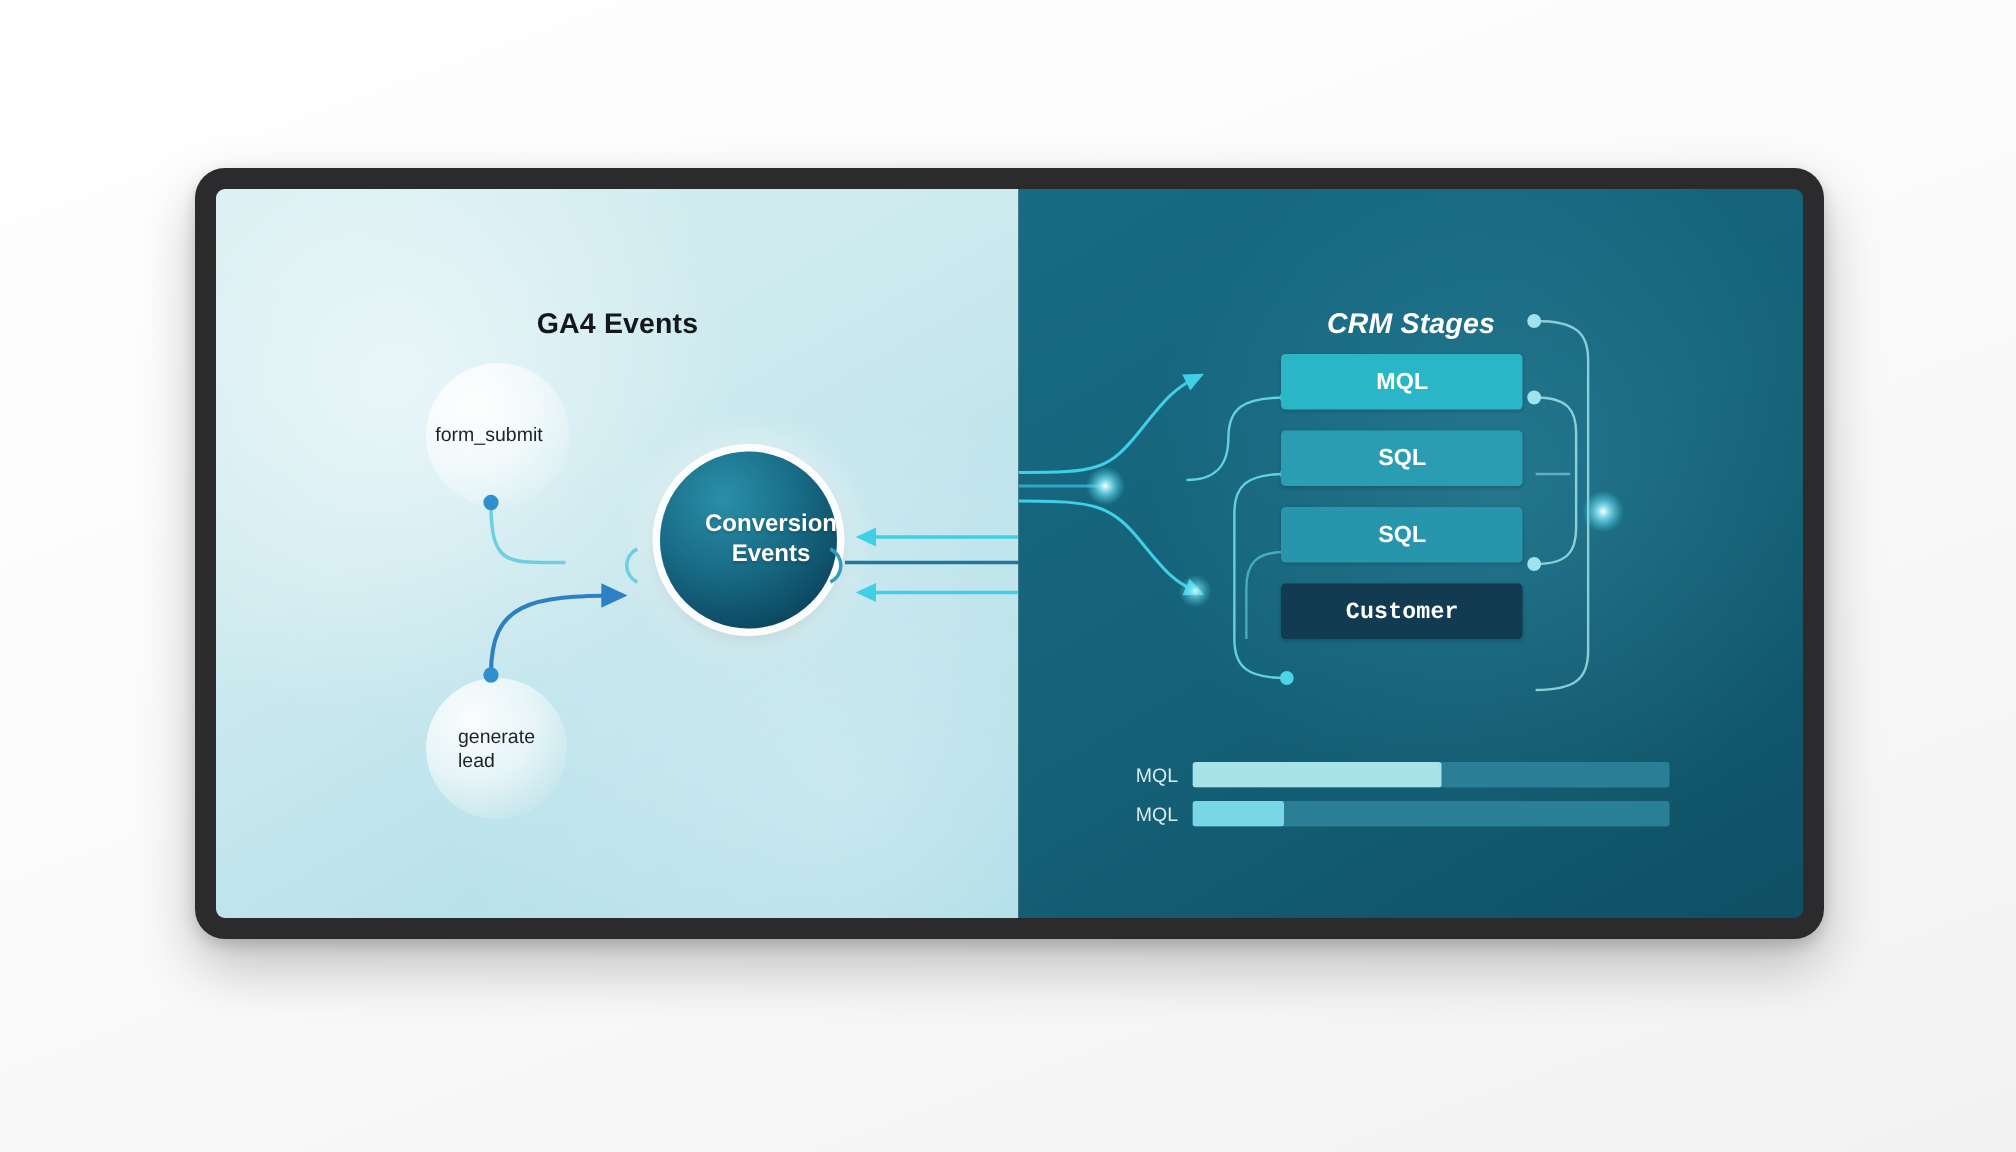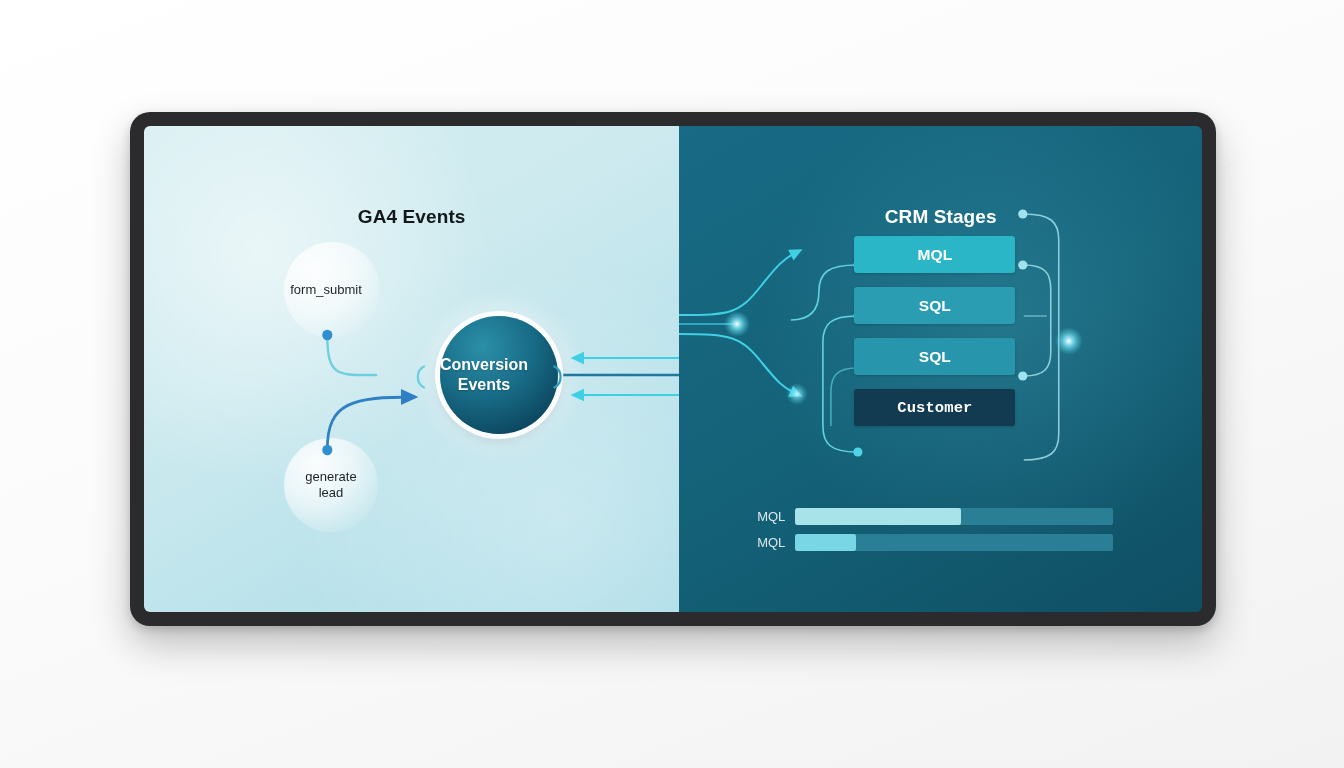--- a/index.html
+++ b/index.html
@@ -66,67 +66,67 @@
   .panel-title {
     position: absolute;
     width: 100%;
     text-align: center;
     font-size: 19px;
     font-weight: bold;
     letter-spacing: 0.1px;
     top: 80px;
   }
   #title-left  { color: #14181b; }
-  #title-right { color: #ffffff; }
+  #title-right { color: #ffffff; font-style: italic; }
 
   
   .bubble {
     position: absolute;
     border-radius: 50%;
     background: radial-gradient(circle at 34% 30%,
                 rgba(255,255,255,0.92) 0%,
                 rgba(255,255,255,0.62) 42%,
                 rgba(255,255,255,0.12) 76%,
                 rgba(255,255,255,0) 100%);
     display: flex;
     align-items: center;
     justify-content: center;
   }
   .bubble-label {
     font-size: 13px;
     color: #1c2226;
-    text-align: center;
+    text-align: left;
     line-height: 1.25;
     white-space: pre-line;
     pointer-events: none;
   }
   #bubble-form-submit {
     left: 140px; top: 116px; width: 96px; height: 96px;
   }
   #bubble-form-submit .bubble-label {
     transform: translateX(-6px);
   }
   #bubble-generate-lead {
-    left: 140px; top: 312px; width: 94px; height: 94px;
+    left: 140px; top: 326px; width: 94px; height: 94px;
   }
 
   
   #hub {
     position: absolute;
-    left: 296px; top: 190px;
+    left: 296px; top: 175px;
     width: 118px; height: 118px;
     border-radius: 50%;
     background: radial-gradient(circle at 36% 26%, #2b8fa8 0%, #186b86 44%, #0d4861 78%, #0a3750 100%);
     box-shadow:
       0 0 0 5px rgba(255,255,255,0.93),
       0 0 22px 8px rgba(255,255,255,0.55),
       0 4px 14px rgba(10,50,70,0.35);
     display: flex;
     align-items: center;
-    justify-content: flex-start;
+    justify-content: flex-end;
   }
   #hub-label {
     color: #ffffff;
     font-size: 16px;
     font-weight: bold;
     text-align: center;
     line-height: 1.26;
     white-space: pre-line;
     text-shadow: 0 1px 2px rgba(0,0,0,0.2);
   }

